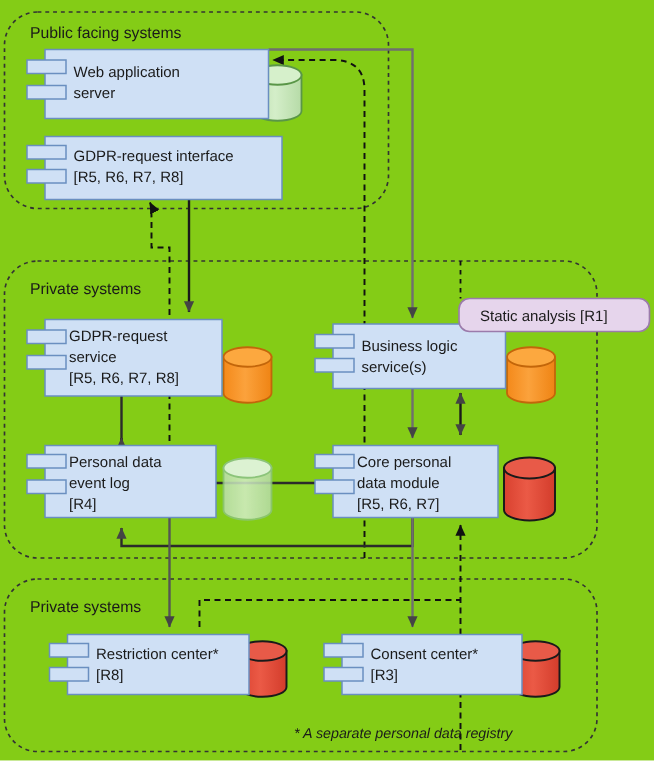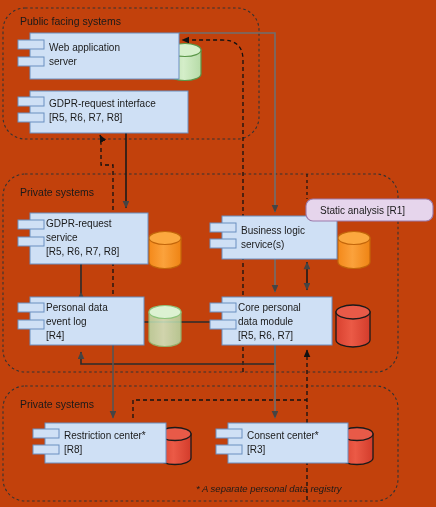--- a/index.html
+++ b/index.html
@@ -1,18 +1,18 @@
 <!DOCTYPE html>
 <html><head>
 <meta charset="utf-8">
 <style>
   html,body{margin:0;padding:0;background:#ffffff;}
   body{width:436px;height:507px;overflow:hidden;
        font-family:"Liberation Sans","DejaVu Sans",sans-serif;}
-  #diagram{position:relative;width:436px;height:507px;background:#c2410c;}
+  #diagram{position:relative;width:436px;height:507px;background:#84cc16;}
   svg{display:block;}
   text{font-family:"Liberation Sans","DejaVu Sans",sans-serif;fill:#1a1a1a;}
   .grp-label{font-size:10.5px;}
   .comp-label{font-size:10px;}
   .static-label{font-size:10px;}
   .foot-label{font-size:9.5px;font-style:italic;}
 </style>
 </head>
 <body>
 

